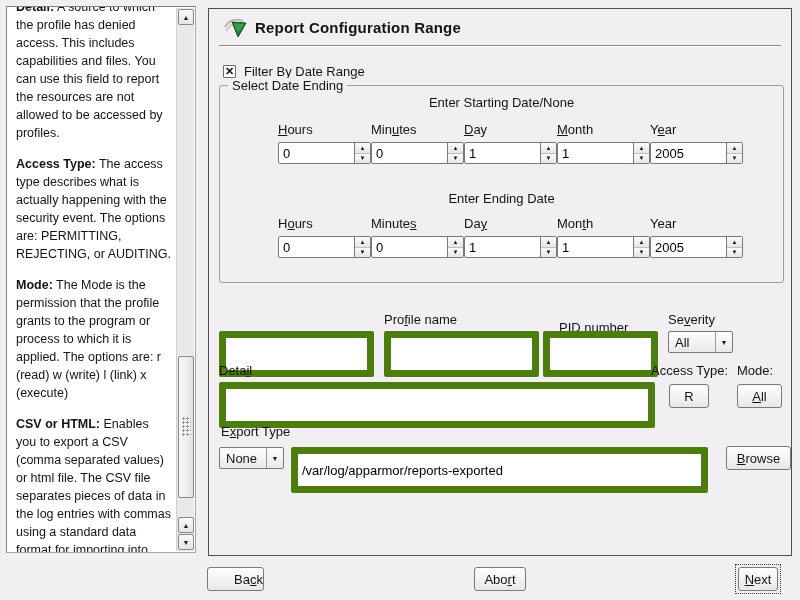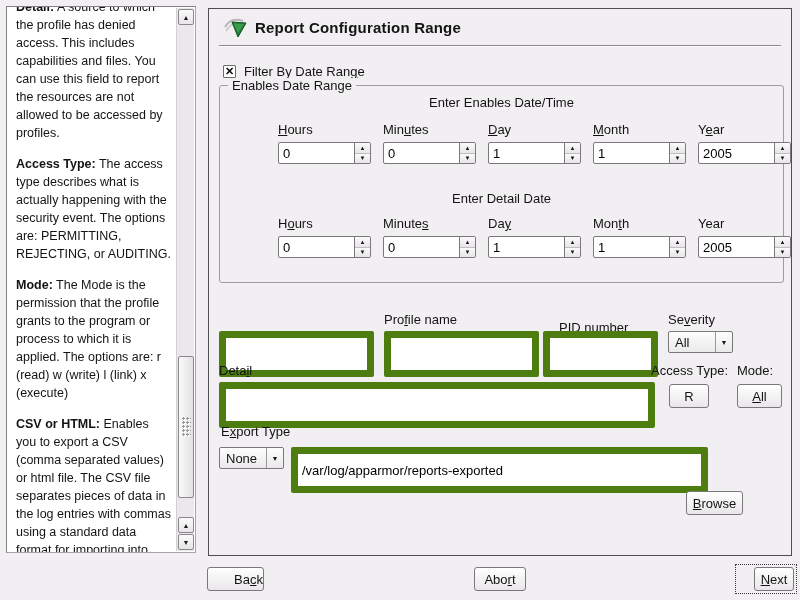--- a/index.html
+++ b/index.html
@@ -78,21 +78,21 @@
 
   .group-box {
     position:absolute; left:10px; top:76px; width:565px; height:198px;
     border:1px solid #9f9c9f; border-radius:3px;
   }
   .group-legend {
     position:absolute; left:8px; top:-8px; background:#f1eff1; padding:0 4px;
   }
   .section-title { position:absolute; left:0; right:0; text-align:center; }
   .st-1 { top:9px; } .st-2 { top:105px; }
-  .date-cols { position:absolute; left:58px; display:flex; gap:12px;align-items:flex-end; }
+  .date-cols { position:absolute; left:58px; display:flex; gap:0;align-items:flex-end; }
   .dc-1 { top:36px; } .dc-2 { top:130px; }
   .date-col { width:93px; }
   .field-label { height:16px; margin-bottom:4px; white-space:nowrap; }
 
   .spin {
     display:flex; height:22px; background:#fff;
     border:1px solid #7b787b; border-radius:2px; overflow:hidden;
   }
   .spin input {
     flex:1; min-width:0; border:none; outline:none; padding:0 4px;
@@ -176,23 +176,23 @@
   <div class="title-sep"></div>
 
   <div class="check-row">
     <div class="checkbox">
         <span>✕</span>
       </div>
     <span>Filter By Date Ran<u>g</u>e</span>
   </div>
 
   <div class="group-box">
-    <span class="group-legend">Enables Date Range</span>
-
-    <div class="section-title st-1">Enter Enables Date/Time</div>
+    <span class="group-legend">Select Date Ending</span>
+
+    <div class="section-title st-1">Enter Starting Date/None</div>
     <div class="date-cols dc-1">
       <div class="date-col">
         <div class="field-label"><u>H</u>ours</div>
         <div class="spin">
           <input value="0" style="">
           <div class="spin-btns">
               <div class="spin-btn up">
                 <span>▲</span>
               </div>
               <div class="spin-btn">
@@ -252,21 +252,21 @@
                 <span>▲</span>
               </div>
               <div class="spin-btn">
                 <span>▼</span>
               </div>
             </div>
         </div>
       </div>
     </div>
 
-    <div class="section-title st-2">Enter Detail Date</div>
+    <div class="section-title st-2">Enter Ending Date</div>
     <div class="date-cols dc-2">
       <div class="date-col">
         <div class="field-label">H<u>o</u>urs</div>
         <div class="spin">
           <input value="0" style="">
           <div class="spin-btns">
               <div class="spin-btn up">
                 <span>▲</span>
               </div>
               <div class="spin-btn">
@@ -358,28 +358,28 @@
       <span><u>A</u>ll</span>
     </button>
 
   <div class="abs" style="left:12px; top:415px;text-align:center;">E<u>x</u>port Type</div>
   <div class="abs" style="left:82px; top:415px;margin-top:46px;"><u>L</u>ocation to store log.</div>
   <div class="combo abs" style="left:10px; top:438px; width:65px;">
     <span class="combo-text">None</span>
     <span class="combo-arrow">▼</span>
   </div>
   <div class="abs" style="left:82px; top:438px; width:417px;"><input class="text-input" value="/var/log/apparmor/reports-exported" style=""></div>
-  <button class="btn wiz-btn abs" style="left:477px; top:437px; width:57px;margin-top:45px;">
+  <button class="btn wiz-btn abs" style="left:517px; top:437px; width:65px;">
       <span><u>B</u>rowse</span>
     </button>
 </div>
 
 <button class="btn wiz-btn abs" style="left:207px; top:567px; width:57px;justify-content:flex-end;">
     <span>Ba<u>c</u>k</span>
   </button>
 <button class="btn wiz-btn abs" style="left:474px; top:567px; width:52px;">
     <span>Abo<u>r</u>t</span>
   </button>
 <div class="next-wrap">
-  <button class="btn wiz-btn" style="width:40px;margin-left:16px;">
+  <button class="btn wiz-btn" style="width:40px;">
       <span><u>N</u>ext</span>
     </button>
 </div>
 
 </body></html>

